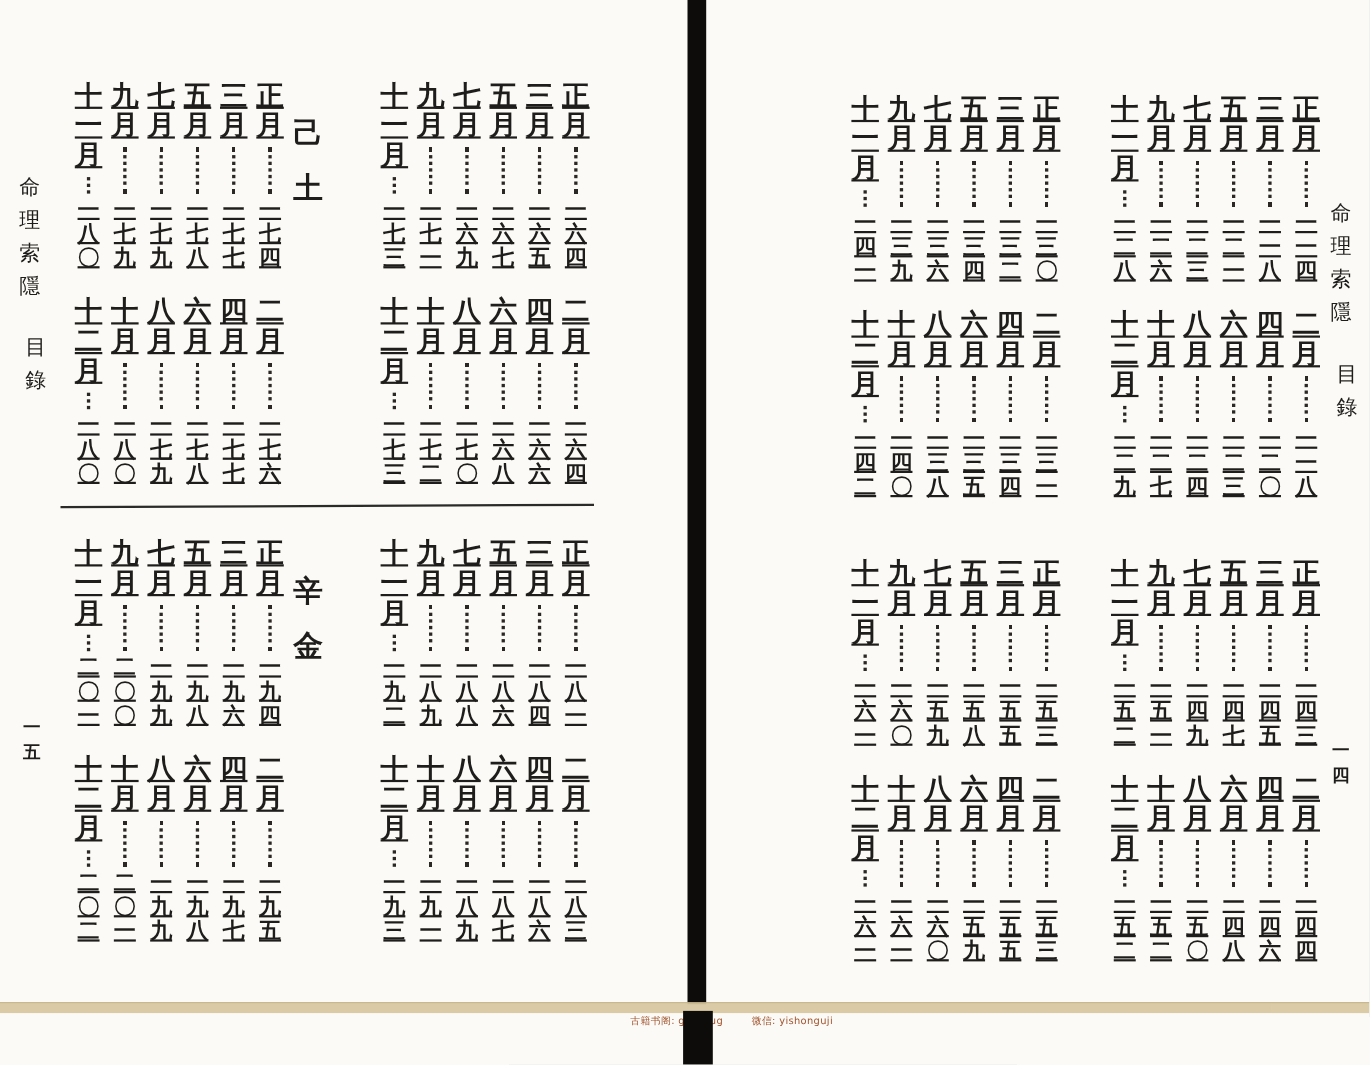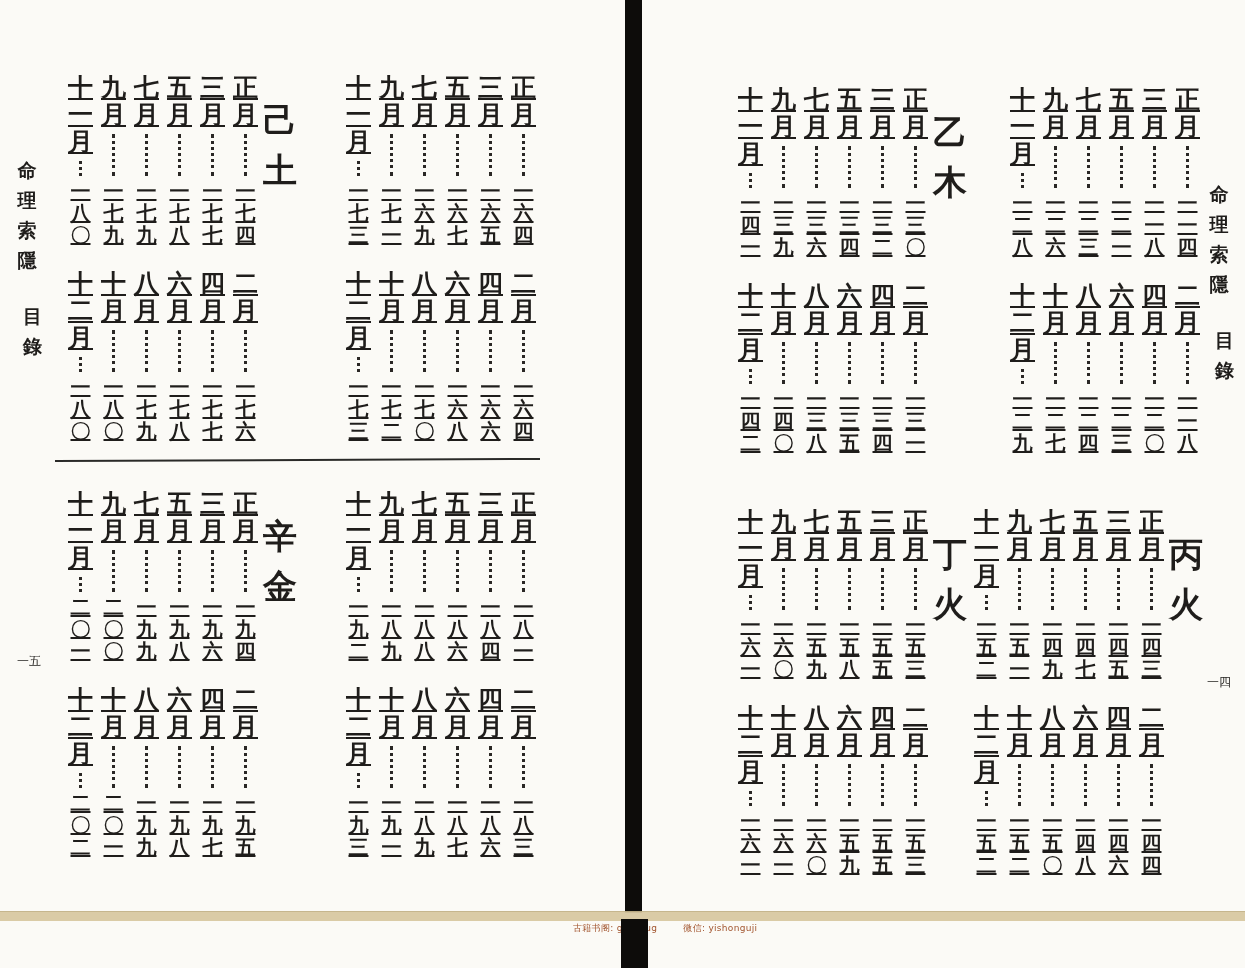--- a/index.html
+++ b/index.html
@@ -6,33 +6,33 @@
   .stage{
     position:relative;width:1245px;height:968px;overflow:hidden;
     background:var(--paper,#fbfaf6);
     color:var(--ink,#1f1d1b);
     font-family:"Liberation Serif","DejaVu Serif",serif;
   }
   
   .vtext{word-break:break-all;text-align:center;}
 
   .section{position:absolute;width:234px;height:368px;display:flex;flex-direction:row-reverse;justify-content:flex-start;}
-  .header-col{width:36px;padding-top:22px;font-size:34px;line-height:50px;font-weight:bold;}
+  .header-col{width:36px;padding-top:22px;font-size:27px;line-height:50px;font-weight:bold;}
   .pair-col{width:33px;display:flex;flex-direction:column;align-items:center;text-decoration:underline;}
   .entry{height:172px;width:100%;display:flex;flex-direction:column;align-items:center;}
   .entry.bottom{margin-top:24px;}
   .m-label{font-size:25px;line-height:27px;width:27px;font-weight:bold;}
   .leader{flex:1 1 auto;width:0;border-left:3px dotted #2a2725;margin:6px 0 4px;min-height:8px;}
   .m-num{font-size:20px;line-height:22px;width:22px;font-weight:bold;}
 
-  .edge-col{position:absolute;width:30px;font-size:19px;line-height:30px;font-weight:bold;}
+  .edge-col{position:absolute;width:30px;font-size:19px;line-height:30px;font-weight:normal;}
   .edge-col .edge-sub{margin-top:26px;text-align:right;}
   .edge-right{left:1204px;top:180px;}
   .edge-left{left:12px;top:156px;}
-  .folio{position:absolute;width:30px;font-size:12px;line-height:23px;font-weight:normal;}
+  .folio{position:absolute;width:30px;font-size:16px;line-height:23px;font-weight:bold;}
   .folio-right{left:1204px;top:652px;margin-top:19px;}
   .folio-left{left:14px;top:650px;}
 
   .divider{position:absolute;left:55px;top:459px;width:485px;height:2px;background:#2a2a28;transform:rotate(-0.25deg);}
 
   .gutter-main{position:absolute;left:625px;top:0;width:17px;height:913px;background:var(--gutter,#0d0c0a);z-index:3;}
   .tan-band{position:absolute;left:0;top:911px;width:1245px;height:9px;background:var(--band,#d9c9a2);border-top:1px solid #c3b287;opacity:0.94;z-index:4;}
   .watermark{position:absolute;left:573px;top:922px;display:flex;gap:26px;font-size:9px;letter-spacing:0.3px;color:var(--wm,#a2552f);font-family:"DejaVu Sans","Liberation Sans",sans-serif;z-index:5;}
   .gutter-lower{position:absolute;left:621px;top:919px;width:27px;height:49px;background:var(--gutter,#0d0c0a);z-index:6;}
 </style>
@@ -110,21 +110,20 @@
             <div class="m-num vtext">一二八</div>
           </div>
           <div class="entry bottom">
             <div class="m-label vtext">十二月</div>
             <div class="leader"></div>
             <div class="m-num vtext">一二九</div>
           </div>
         </div>
       </div>
       <div class="section" style="left: 734px; top: 86px;">
-        <div class="header-col vtext">乙木</div>
         <div class="pair-col">
           <div class="entry">
             <div class="m-label vtext">正月</div>
             <div class="leader"></div>
             <div class="m-num vtext">一三〇</div>
           </div>
           <div class="entry bottom">
             <div class="m-label vtext">二月</div>
             <div class="leader"></div>
             <div class="m-num vtext">一三一</div>
@@ -185,21 +184,20 @@
             <div class="m-num vtext">一四一</div>
           </div>
           <div class="entry bottom">
             <div class="m-label vtext">十二月</div>
             <div class="leader"></div>
             <div class="m-num vtext">一四二</div>
           </div>
         </div>
       </div>
       <div class="section" style="left: 970px; top: 508px;">
-        <div class="header-col vtext">丙火</div>
         <div class="pair-col">
           <div class="entry">
             <div class="m-label vtext">正月</div>
             <div class="leader"></div>
             <div class="m-num vtext">一四三</div>
           </div>
           <div class="entry bottom">
             <div class="m-label vtext">二月</div>
             <div class="leader"></div>
             <div class="m-num vtext">一四四</div>
@@ -260,21 +258,20 @@
             <div class="m-num vtext">一五二</div>
           </div>
           <div class="entry bottom">
             <div class="m-label vtext">十二月</div>
             <div class="leader"></div>
             <div class="m-num vtext">一五二</div>
           </div>
         </div>
       </div>
       <div class="section" style="left: 734px; top: 508px;">
-        <div class="header-col vtext">丁火</div>
         <div class="pair-col">
           <div class="entry">
             <div class="m-label vtext">正月</div>
             <div class="leader"></div>
             <div class="m-num vtext">一五三</div>
           </div>
           <div class="entry bottom">
             <div class="m-label vtext">二月</div>
             <div class="leader"></div>
             <div class="m-num vtext">一五三</div>

